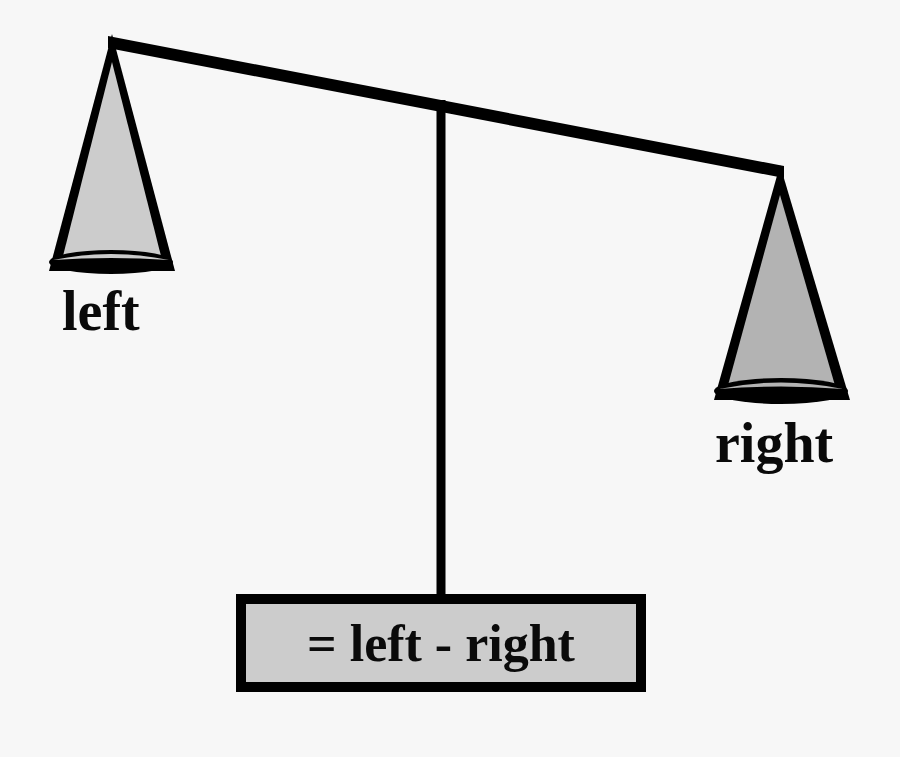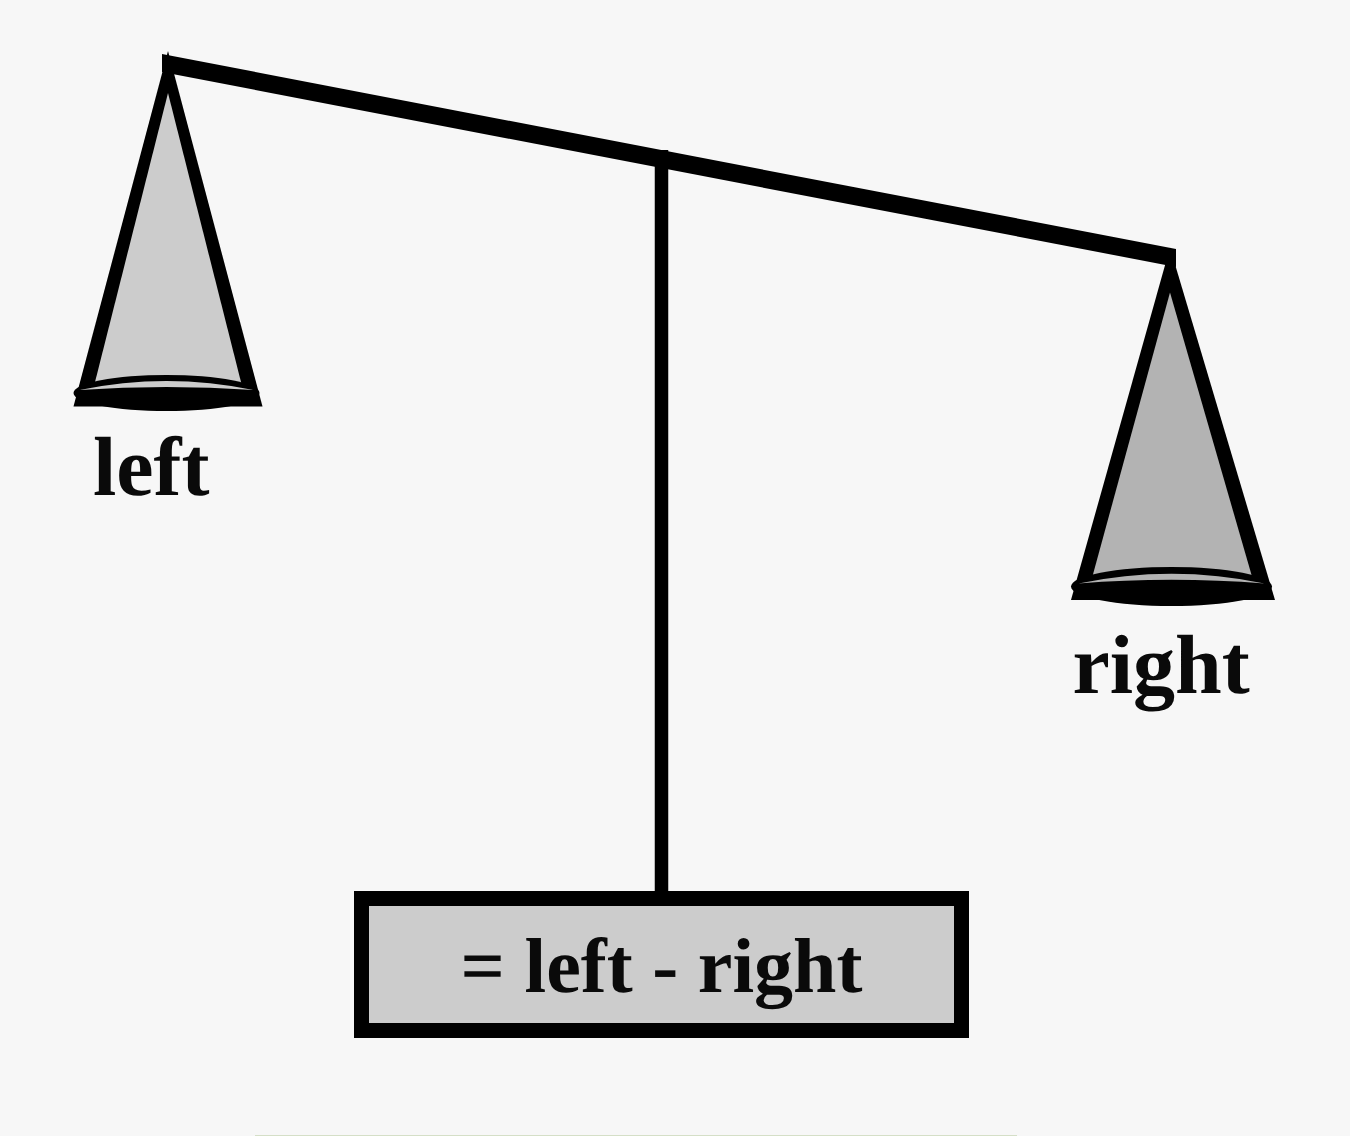--- a/index.html
+++ b/index.html
@@ -8,21 +8,21 @@
     padding: 0;
     background: #ffffff;
   }
   body {
     font-family: "Liberation Serif", "DejaVu Serif", serif;
   }
   #stage {
     position: relative;
     width: 900px;
     height: 757px;
-    background: #4d7c0f;
+    background: #1d4ed8;
     overflow: hidden;
   }
   #scale-svg {
     position: absolute;
     left: 0;
     top: 0;
     width: 900px;
     height: 757px;
     display: block;
   }

